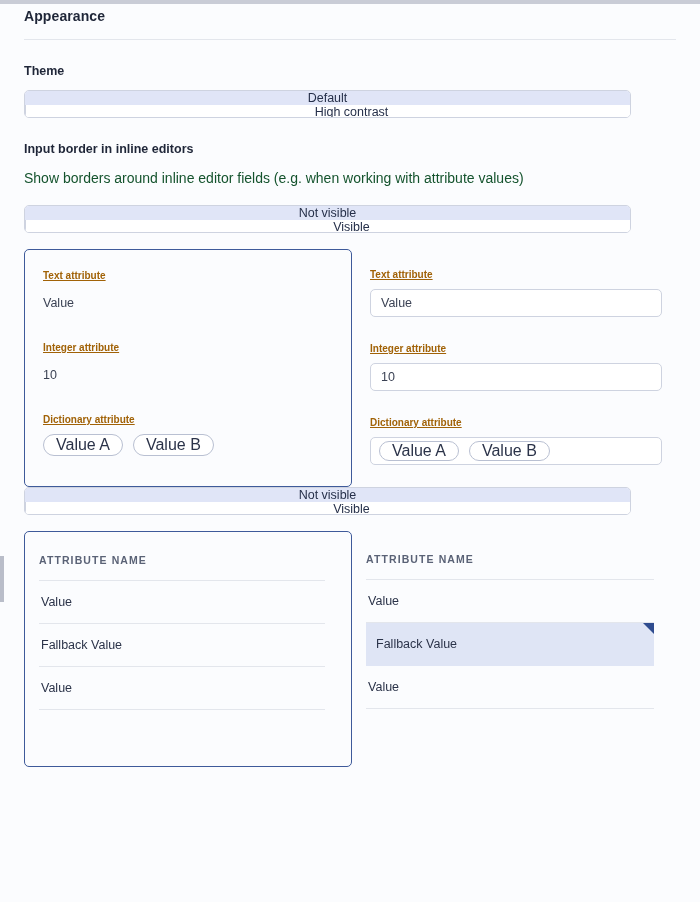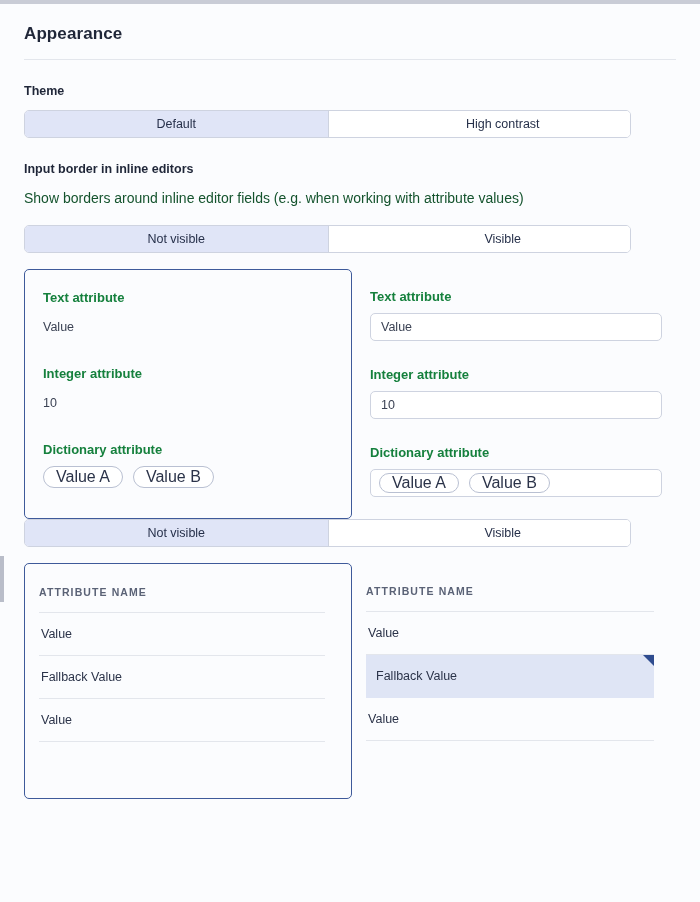--- a/index.html
+++ b/index.html
@@ -27,24 +27,24 @@
   }
   .left-notch {
     position: absolute;
     left: 0;
     top: 552px;
     width: 4px;
     height: 46px;
     background: #b9bdc9;
   }
   .section-title {
-    font-size: 17px;
+    font-size: 14px;
     font-weight: bold;
     color: #1f2638;
-    padding-top: 20px;
+    padding-top: 4px;
     padding-bottom: 15px;
     letter-spacing: 0.1px;
   }
   .divider {
     height: 1px;
     background: #e3e6ec;
     margin: 0 0 0 0;
   }
   .field-label {
     font-size: 12.5px;
@@ -61,20 +61,21 @@
     max-width: 640px;
   }
   .segmented {
     display: flex;
     width: 607px;
     height: 28px;
     border: 1px solid #ced3e0;
     border-radius: 5px;
     overflow: hidden;
     background: #ffffff;
+    flex-direction: column;
   }
   .segmented .seg {
     flex: 1 1 50%;
     display: flex;
     align-items: center;
     justify-content: center;
     font-size: 12.5px;
     color: #26304a;
     cursor: pointer;
     background: #ffffff;
@@ -96,24 +97,25 @@
   .preview-card {
     width: 328px;
     padding: 20px 18px 22px 18px;
     background: #fbfcfe;
   }
   .preview-card.bordered {
     border: 1px solid #3e5a9a;
     border-radius: 5px;
   }
   .attr-label {
-    font-size: 13px;
-    font-weight: bold;
-    color: #15803d;
+    font-size: 10px;
+    font-weight: bold;
+    color: #a16207;
     margin-bottom: 9px;
+    text-decoration: underline;
   }
   .attr-label.spaced { margin-top: 26px; }
   .attr-plain {
     font-size: 12.5px;
     color: #3b4254;
     height: 26px;
     display: flex;
     align-items: center;
   }
   .attr-input {

